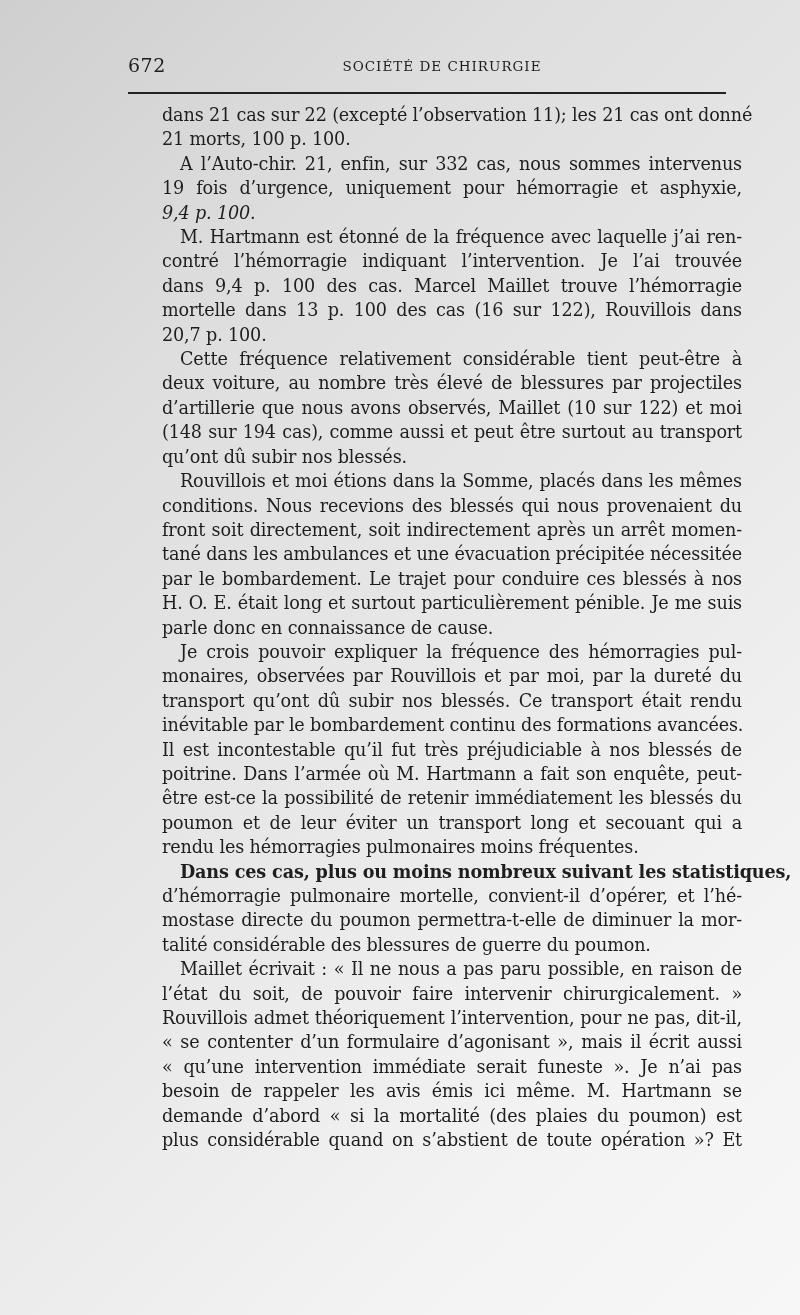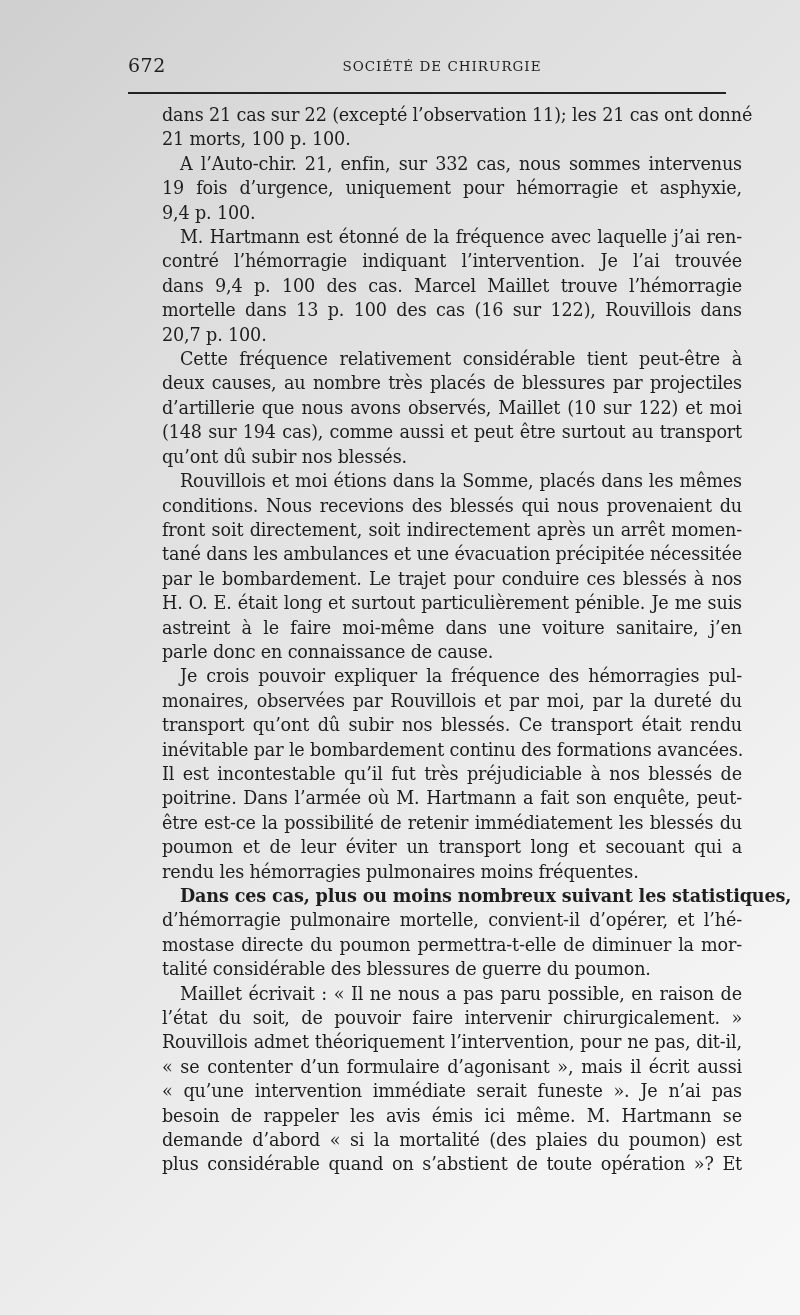--- a/index.html
+++ b/index.html
@@ -92,47 +92,46 @@
   <div class="body-text" id="body-text">
 
     <p>
       <span class="line" style="white-space: nowrap;">dans 21 cas sur 22 (excepté l’observation 11); les 21 cas ont donné</span>
       <span class="line last" style="white-space: nowrap;">21 morts, 100 p. 100.</span>
     </p>
 
     <p>
       <span class="line indent" style="white-space: nowrap;">A l’Auto-chir. 21, enfin, sur 332 cas, nous sommes intervenus</span>
       <span class="line" style="white-space: nowrap;">19 fois d’urgence, uniquement pour hémorragie et asphyxie,</span>
-      <span class="line last" style="white-space: nowrap;">9,4 p. 100.</span>
+      <span class="line last" style="white-space: nowrap; font-style: italic;">9,4 p. 100.</span>
     </p>
 
     <p>
       <span class="line indent" style="white-space: nowrap;">M. Hartmann est étonné de la fréquence avec laquelle j’ai ren-</span>
       <span class="line" style="white-space: nowrap;">contré l’hémorragie indiquant l’intervention. Je l’ai trouvée</span>
       <span class="line" style="white-space: nowrap;">dans 9,4 p. 100 des cas. Marcel Maillet trouve l’hémorragie</span>
       <span class="line" style="white-space: nowrap;">mortelle dans 13 p. 100 des cas (16 sur 122), Rouvillois dans</span>
       <span class="line last" style="white-space: nowrap;">20,7 p. 100.</span>
     </p>
 
     <p>
       <span class="line indent" style="white-space: nowrap;">Cette fréquence relativement considérable tient peut-être à</span>
-      <span class="line" style="white-space: nowrap;">deux causes, au nombre très placés de blessures par projectiles</span>
+      <span class="line" style="white-space: nowrap;">deux voiture, au nombre très élevé de blessures par projectiles</span>
       <span class="line" style="white-space: nowrap;">d’artillerie que nous avons observés, Maillet (10 sur 122) et moi</span>
       <span class="line" style="white-space: nowrap;">(148 sur 194 cas), comme aussi et peut être surtout au transport</span>
       <span class="line last" style="white-space: nowrap;">qu’ont dû subir nos blessés.</span>
     </p>
 
     <p>
       <span class="line indent" style="white-space: nowrap;">Rouvillois et moi étions dans la Somme, placés dans les mêmes</span>
       <span class="line" style="white-space: nowrap;">conditions. Nous recevions des blessés qui nous provenaient du</span>
       <span class="line" style="white-space: nowrap;">front soit directement, soit indirectement après un arrêt momen-</span>
       <span class="line" style="white-space: nowrap;">tané dans les ambulances et une évacuation précipitée nécessitée</span>
       <span class="line" style="white-space: nowrap;">par le bombardement. Le trajet pour conduire ces blessés à nos</span>
       <span class="line" style="white-space: nowrap;">H. O. E. était long et surtout particulièrement pénible. Je me suis</span>
-      <span class="line" style="white-space: nowrap;">astreint à le faire moi-même dans une voiture sanitaire, j’en</span>
       <span class="line last" style="white-space: nowrap;">parle donc en connaissance de cause.</span>
     </p>
 
     <p>
       <span class="line indent" style="white-space: nowrap;">Je crois pouvoir expliquer la fréquence des hémorragies pul-</span>
       <span class="line" style="white-space: nowrap;">monaires, observées par Rouvillois et par moi, par la dureté du</span>
       <span class="line" style="white-space: nowrap;">transport qu’ont dû subir nos blessés. Ce transport était rendu</span>
       <span class="line" style="white-space: nowrap;">inévitable par le bombardement continu des formations avancées.</span>
       <span class="line" style="white-space: nowrap;">Il est incontestable qu’il fut très préjudiciable à nos blessés de</span>
       <span class="line" style="white-space: nowrap;">poitrine. Dans l’armée où M. Hartmann a fait son enquête, peut-</span>

